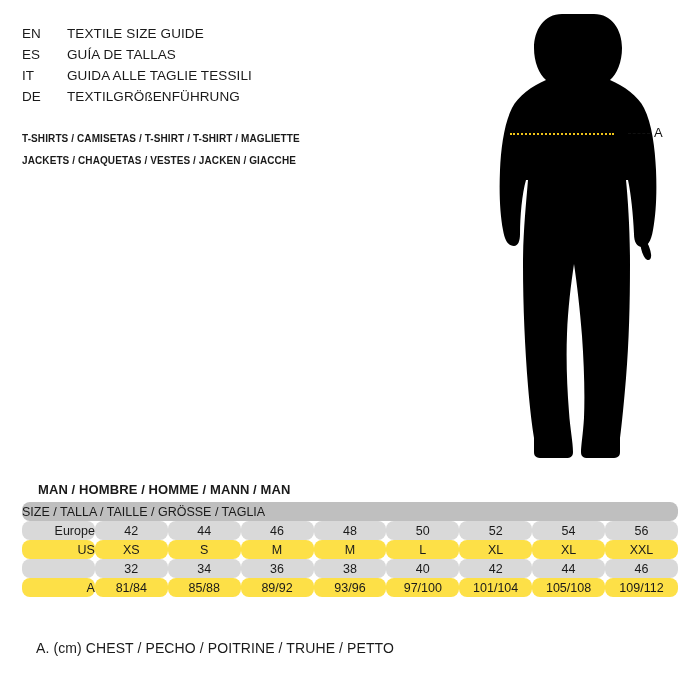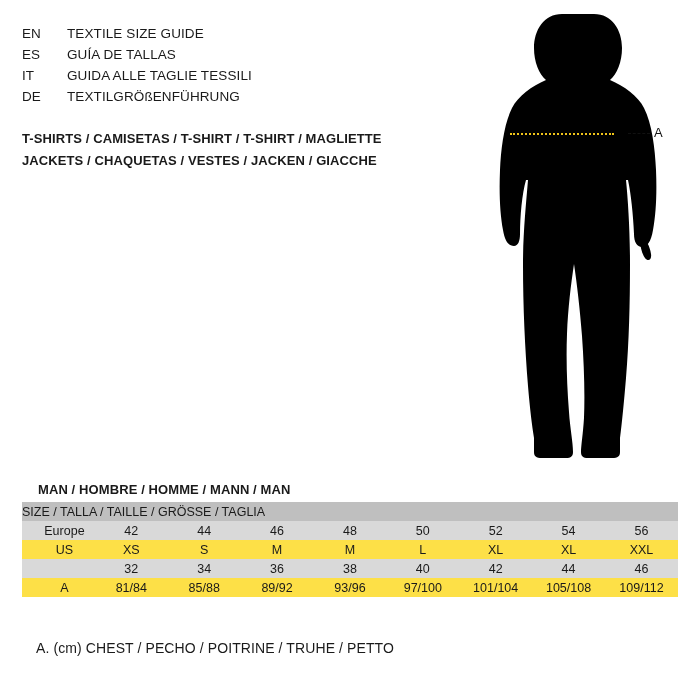--- a/index.html
+++ b/index.html
@@ -45,21 +45,21 @@
   }
 
   
   .cat-block {
     position: absolute;
     left: 22px;
     top: 128px;
     width: 460px;
   }
   .cat-line {
-    font-size: 13px;
+    font-size: 10px;
     font-weight: bold;
     line-height: 22px;
     letter-spacing: 0.1px;
     white-space: nowrap;
   }
 
   
   .figure {
     position: absolute;
     left: 470px;
@@ -113,23 +113,24 @@
     width: 656px;
     table-layout: fixed;
     font-size: 12.5px;
   }
   table.size td, table.size th {
     padding: 0;
     height: 19px;
     font-weight: normal;
     text-align: center;
     vertical-align: middle;
+    border-radius: 8px;
   }
   table.size td.rowlabel, table.size th.rowlabel {
-    text-align: center;
+    text-align: right;
     padding-left: 12px;
     width: 86px;
   }
   tr.band-head td {
     background: #bfbfbf;
     text-align: left;
     font-size: 12.5px;
     height: 19px;
   }
   tr.band-a td, tr.band-c td {

